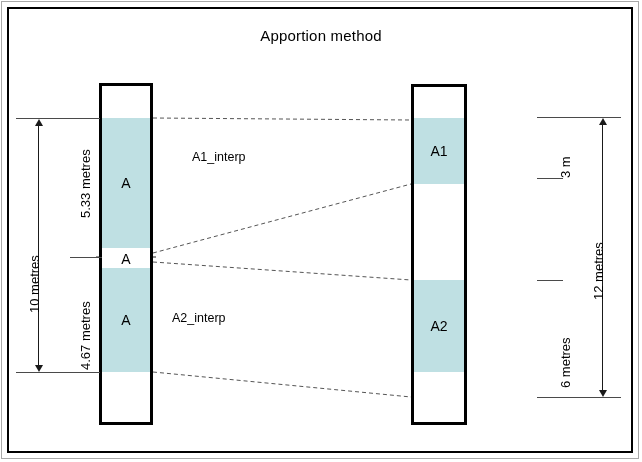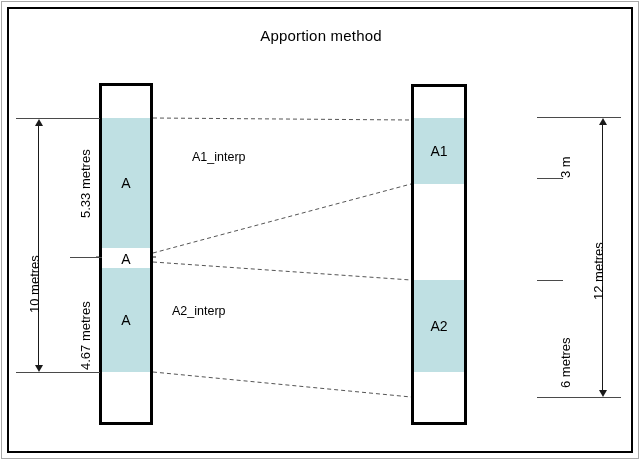--- a/index.html
+++ b/index.html
@@ -80,21 +80,21 @@
   #seg-right-a1 { left:414px; top:118px; width:50px; height:66px; }
   #seg-right-a2 { left:414px; top:280px; width:50px; height:92px; }
 
   
   .interp{
     position:absolute;
     font-size:12.5px;
     color:#000000;
   }
   #label-a1-interp{ left:164px; top:150px;margin-left:28px; }
-  #label-a2-interp{ left:172px; top:304px; }
+  #label-a2-interp{ left:172px; top:311px; }
 
   
   #connectors{ position:absolute; left:0; top:0; width:642px; height:462px; }
 
   
   .dim-rule{
     position:absolute;
     background:#4a4a4a;
     height:1px;
   }

